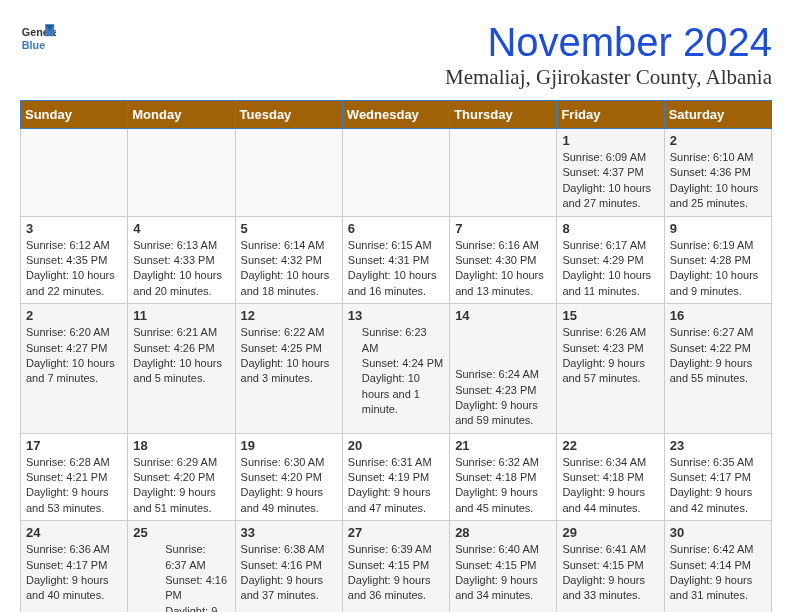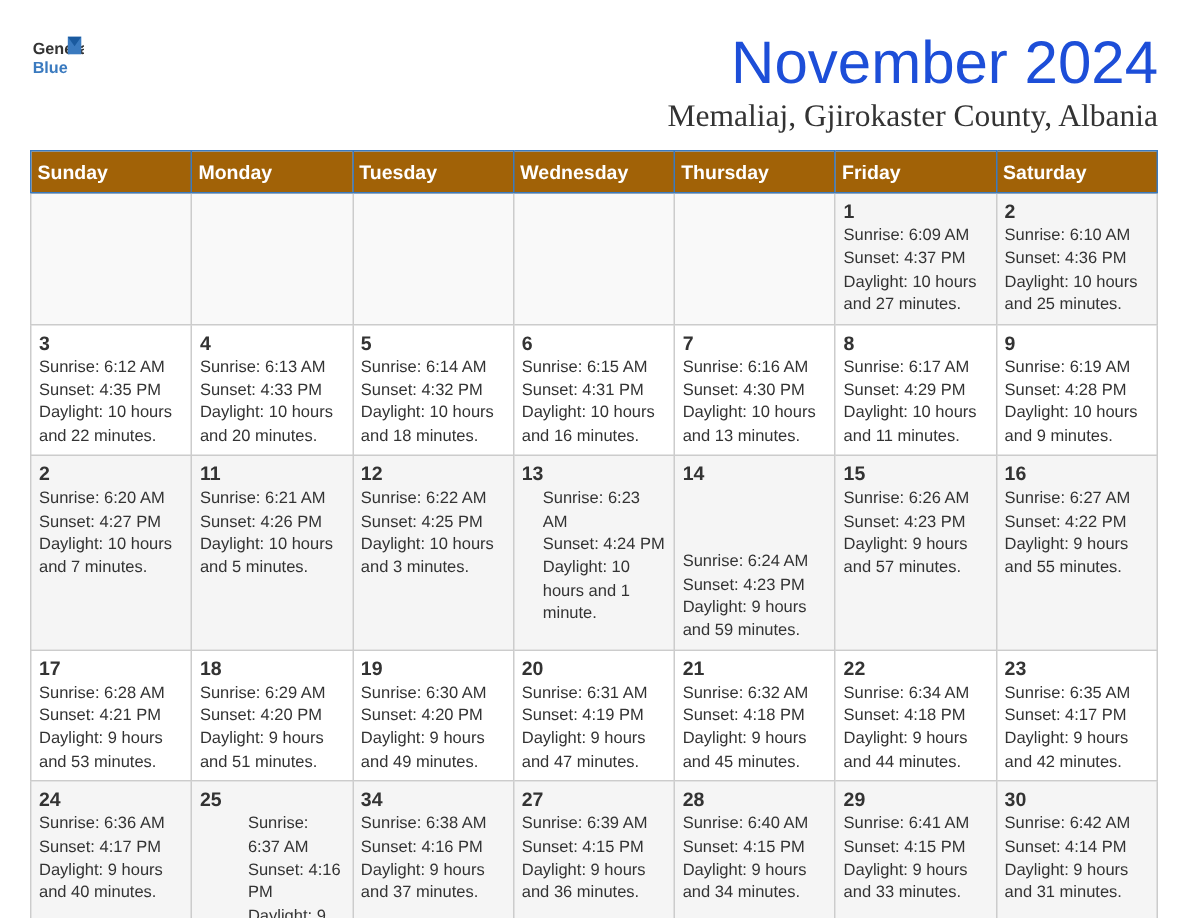--- a/index.html
+++ b/index.html
@@ -272,21 +272,21 @@
 Sunset: 4:17 PM
 Daylight: 9 hours and 40 minutes.</div>
         </td>
         <td>
           <span class="day-number">25</span>
           <div class="day-info" style="white-space: pre-line; margin-left: 32px;">Sunrise: 6:37 AM
 Sunset: 4:16 PM
 Daylight: 9 hours and 39 minutes.</div>
         </td>
         <td>
-          <span class="day-number">34</span>
+          <span class="day-number">33</span>
           <div class="day-info" style="white-space: pre-line;">Sunrise: 6:38 AM
 Sunset: 4:16 PM
 Daylight: 9 hours and 37 minutes.</div>
         </td>
         <td>
           <span class="day-number">27</span>
           <div class="day-info" style="white-space: pre-line;">Sunrise: 6:39 AM
 Sunset: 4:15 PM
 Daylight: 9 hours and 36 minutes.</div>
         </td>

